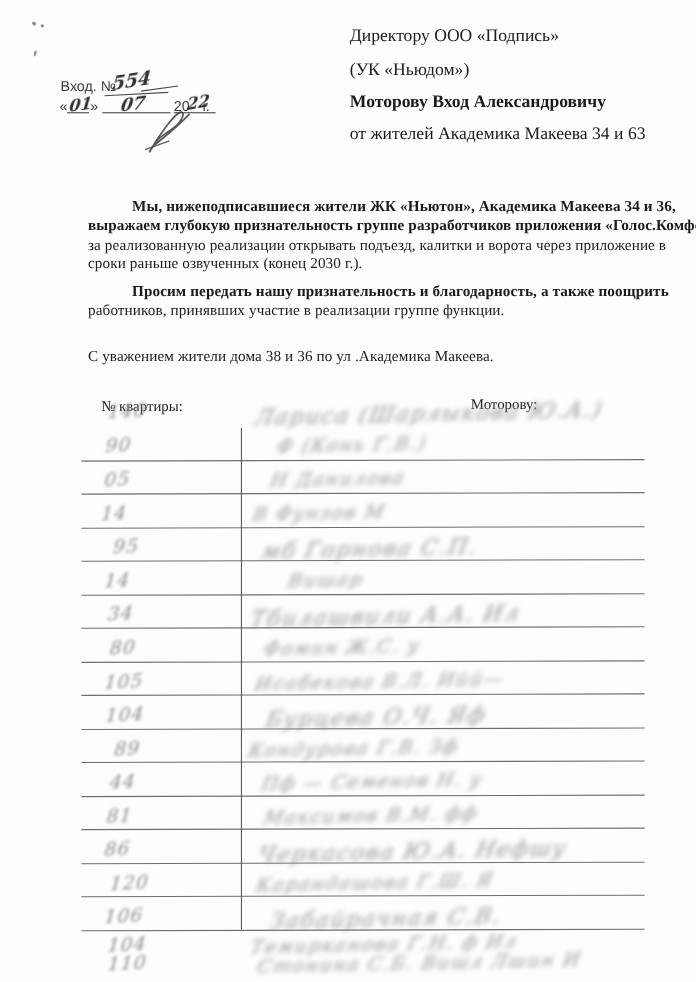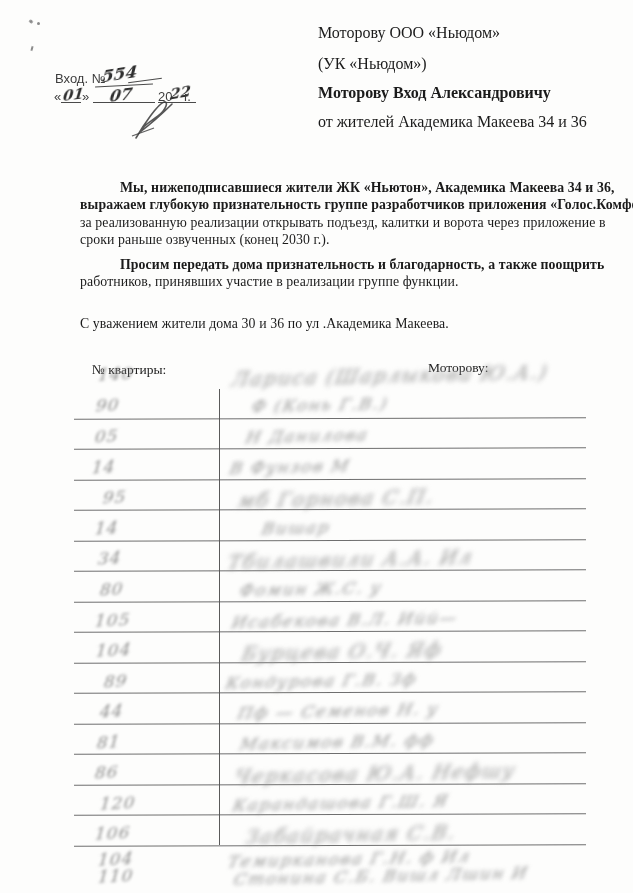--- a/index.html
+++ b/index.html
@@ -78,36 +78,36 @@
     <span class="abs stamp-print" style="left:184px; top:89px">г.</span>
     <div class="stamp-rule" style="left:158px; top:102px; width:38px;"></div>
 
     <svg class="flourish" style="left:128px; top:98px;" width="50" height="45" viewBox="0 0 50 45">
       <path d="M8,40 C16,26 30,6 36,4 C41,3 38,12 30,18 C22,24 14,28 12,34 C20,28 34,16 44,6" fill="none" stroke="#3a3a3a" stroke-width="1.6" stroke-linecap="round" opacity="0.85"></path>
       <path d="M4,38 L26,30" fill="none" stroke="#3a3a3a" stroke-width="1.3" opacity="0.8"></path>
     </svg>
   </div>
 
   <div>
-    <div class="hdr" style="top:24px">Моторову ООО «Ньюдом»</div>
+    <div class="hdr" style="top:24px">Директору ООО «Подпись»</div>
     <div class="hdr" style="top:55px">(УК «Ньюдом»)</div>
     <div class="hdr bold" style="top:84px">Моторову Вход Александровичу</div>
-    <div class="hdr" style="top:113px">от жителей Академика Макеева 34 и 36</div>
+    <div class="hdr" style="top:113px">от жителей Академика Макеева 34 и 63</div>
   </div>
 
   <div>
     <div class="bodyline bold" style="left:120px; top:180px">Мы, нижеподписавшиеся жители ЖК «Ньютон», Академика Макеева 34 и 36,</div>
     <div class="bodyline bold" style="left:80px;  top:197px">выражаем глубокую признательность группе разработчиков приложения «Голос.Комфорт»</div>
     <div class="bodyline" style="left:80px;  top:215px">за реализованную реализации открывать подъезд, калитки и ворота через приложение в</div>
     <div class="bodyline" style="left:80px;  top:232px">сроки раньше озвученных (конец 2030 г.).</div>
 
-    <div class="bodyline bold" style="left:120px; top:257px">Просим передать дома признательность и благодарность, а также поощрить</div>
+    <div class="bodyline bold" style="left:120px; top:257px">Просим передать нашу признательность и благодарность, а также поощрить</div>
     <div class="bodyline" style="left:80px;  top:274px">работников, принявших участие в реализации группе функции.</div>
 
-    <div class="bodyline" style="left:80px;  top:316px">С уважением жители дома 30 и 36 по ул .Академика Макеева.</div>
+    <div class="bodyline" style="left:80px;  top:316px">С уважением жители дома 38 и 36 по ул .Академика Макеева.</div>
   </div>
 
   <span class="colhdr" style="left:92px;  top:362px">№ квартиры:</span>
   <span class="colhdr" style="left:428px; top:360px">Моторову:</span>
 
   <div class="vrule"></div>
   <div class="hrule" style="top:418px"></div>
   <div class="hrule" style="top:448px"></div>
   <div class="hrule" style="top:479px"></div>
   <div class="hrule" style="top:509px"></div>

